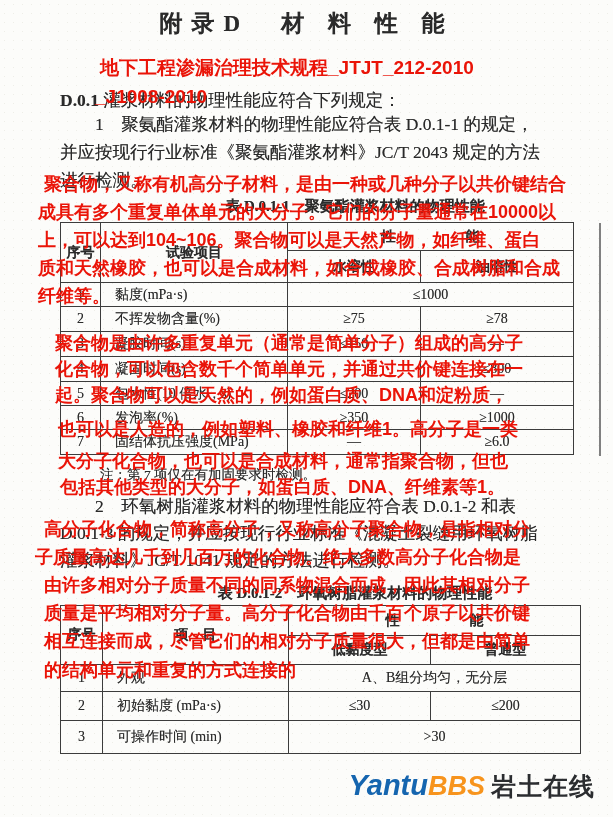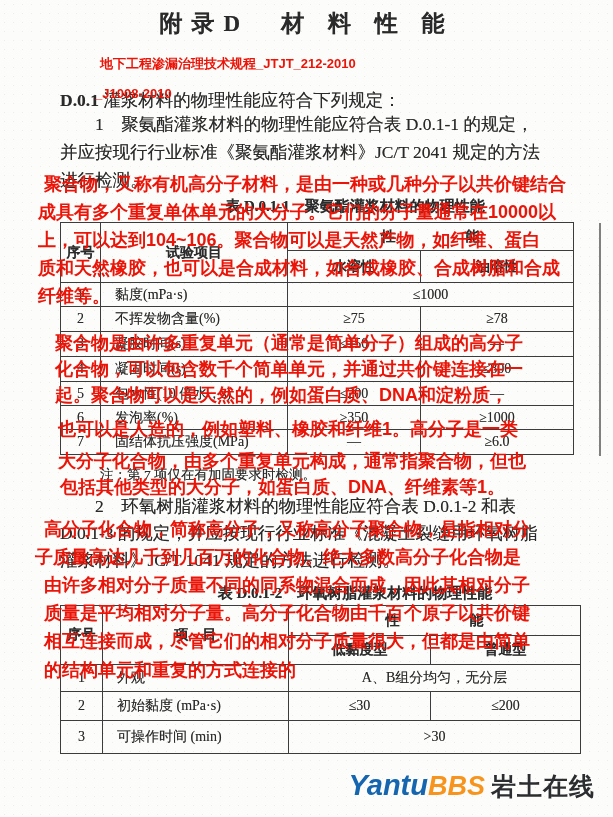--- a/index.html
+++ b/index.html
@@ -37,21 +37,21 @@
   .perf-head{letter-spacing:28px;text-indent:28px;font-weight:bold;margin-top:38px;}
   .head-cell{font-weight:bold;}
   .artifact-vline{position:absolute;width:1.6px;background:#6a6a6a;opacity:.85;}
   
   .red{
     color:#ea1408;
     font-family:"Liberation Sans","DejaVu Sans",sans-serif;
     font-size:18px;font-weight:bold;
     white-space:nowrap;
   }
-  .red-title{font-size:13px;font-weight:bold;}
+  .red-title{font-size:19px;font-weight:bold;}
   
   .logo{
     position:absolute;top:769px;right:18px;
     font-family:"Liberation Sans","DejaVu Sans",sans-serif;
     font-weight:bold;white-space:nowrap;
   }
   .logo .yantu{color:#1565af;font-style:italic;font-size:29px;}
   .logo .bbs{color:#f7941d;font-style:italic;font-size:27px;}
   .logo .site{color:#2b2d30;font-size:25px;margin-left:6px;letter-spacing:1px;}
 </style>
@@ -61,21 +61,21 @@
 <div id="page">
 
   <div class="abs scan doc-title">附录D　材 料 性 能</div>
 
   <div class="abs scan body-line" style="left:60px;top:88px;">
     <span style="font-weight:bold;">D.0.1</span>
     <span>灌浆材料的物理性能应符合下列规定：</span>
   </div>
 
   <div class="abs scan body-line" style="left:95px;top:112px;">1　聚氨酯灌浆材料的物理性能应符合表 D.0.1-1 的规定，</div>
-  <div class="abs scan body-line" style="left:60px;top:140px;">并应按现行行业标准《聚氨酯灌浆材料》JC/T 2041 规定的方法</div>
+  <div class="abs scan body-line" style="left:60px;top:140px;">并应按现行行业标准《聚氨酯灌浆材料》JC/T 2043 规定的方法</div>
   <div class="abs scan body-line" style="left:60px;top:168px;">进行检测。</div>
 
   <div class="abs scan tbl-title" style="top:197px;">表 D.0.1-1　聚氨酯灌浆材料的物理性能</div>
 
   <table class="scan-table" style="left:60px;top:222px;width:513px;">
     <colgroup>
         <col style="width:40px;">
         <col style="width:187px;">
         <col style="width:133px;">
         <col style="width:153px;">
@@ -185,21 +185,21 @@
   <div class="abs red" style="left:44px;top:172px;">聚合物，又称有机高分子材料，是由一种或几种分子以共价键结合</div>
   <div class="abs red" style="left:38px;top:200px;">成具有多个重复单体单元的大分子。它们的分子量通常在10000以</div>
   <div class="abs red" style="left:38px;top:228px;">上，可以达到104~106。聚合物可以是天然产物，如纤维、蛋白</div>
   <div class="abs red" style="left:38px;top:256px;">质和天然橡胶，也可以是合成材料，如合成橡胶、合成树脂和合成</div>
   <div class="abs red" style="left:38px;top:284px;">纤维等。</div>
 
   <div class="abs red" style="left:55px;top:331px;">聚合物是由许多重复单元（通常是简单分子）组成的高分子</div>
   <div class="abs red" style="left:55px;top:357px;">化合物，可以包含数千个简单单元，并通过共价键连接在一</div>
   <div class="abs red" style="left:55px;top:383px;">起。聚合物可以是天然的，例如蛋白质、DNA和淀粉质，</div>
   <div class="abs red" style="left:58px;top:417px;">也可以是人造的，例如塑料、橡胶和纤维1。高分子是一类</div>
-  <div class="abs red" style="left:58px;top:449px;">大分子化合物，由多个重复单元构成，通常指聚合物，但也</div>
+  <div class="abs red" style="left:58px;top:449px;">大分子化合物，也可以是合成材料，通常指聚合物，但也</div>
   <div class="abs red" style="left:60px;top:475px;">包括其他类型的大分子，如蛋白质、DNA、纤维素等1。</div>
 
   <div class="abs red" style="left:44px;top:517px;">高分子化合物，简称高分子，又称高分子聚合物，是指相对分</div>
   <div class="abs red" style="left:35px;top:545px;">子质量高达几千到几百万的化合物。绝大多数高分子化合物是</div>
   <div class="abs red" style="left:44px;top:573px;">由许多相对分子质量不同的同系物混合而成，因此其相对分子</div>
   <div class="abs red" style="left:44px;top:601px;">质量是平均相对分子量。高分子化合物由千百个原子以共价键</div>
   <div class="abs red" style="left:44px;top:629px;">相互连接而成，尽管它们的相对分子质量很大，但都是由简单</div>
   <div class="abs red" style="left:44px;top:658px;">的结构单元和重复的方式连接的</div>
 
   <div class="logo">

